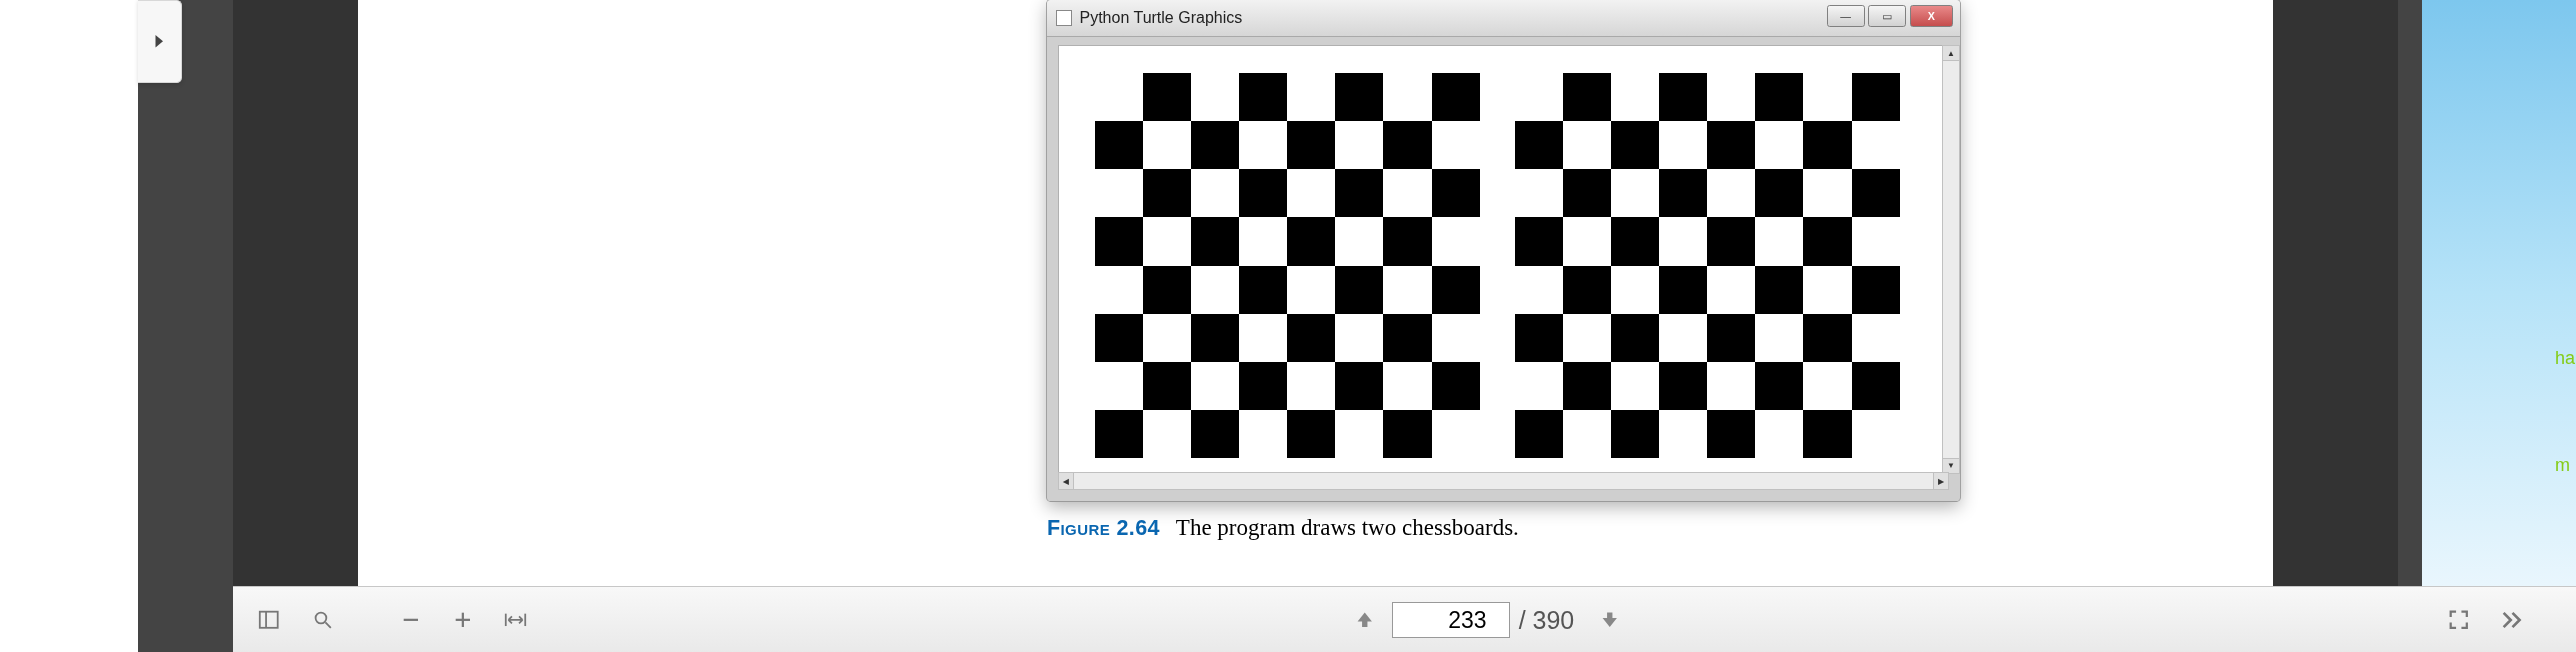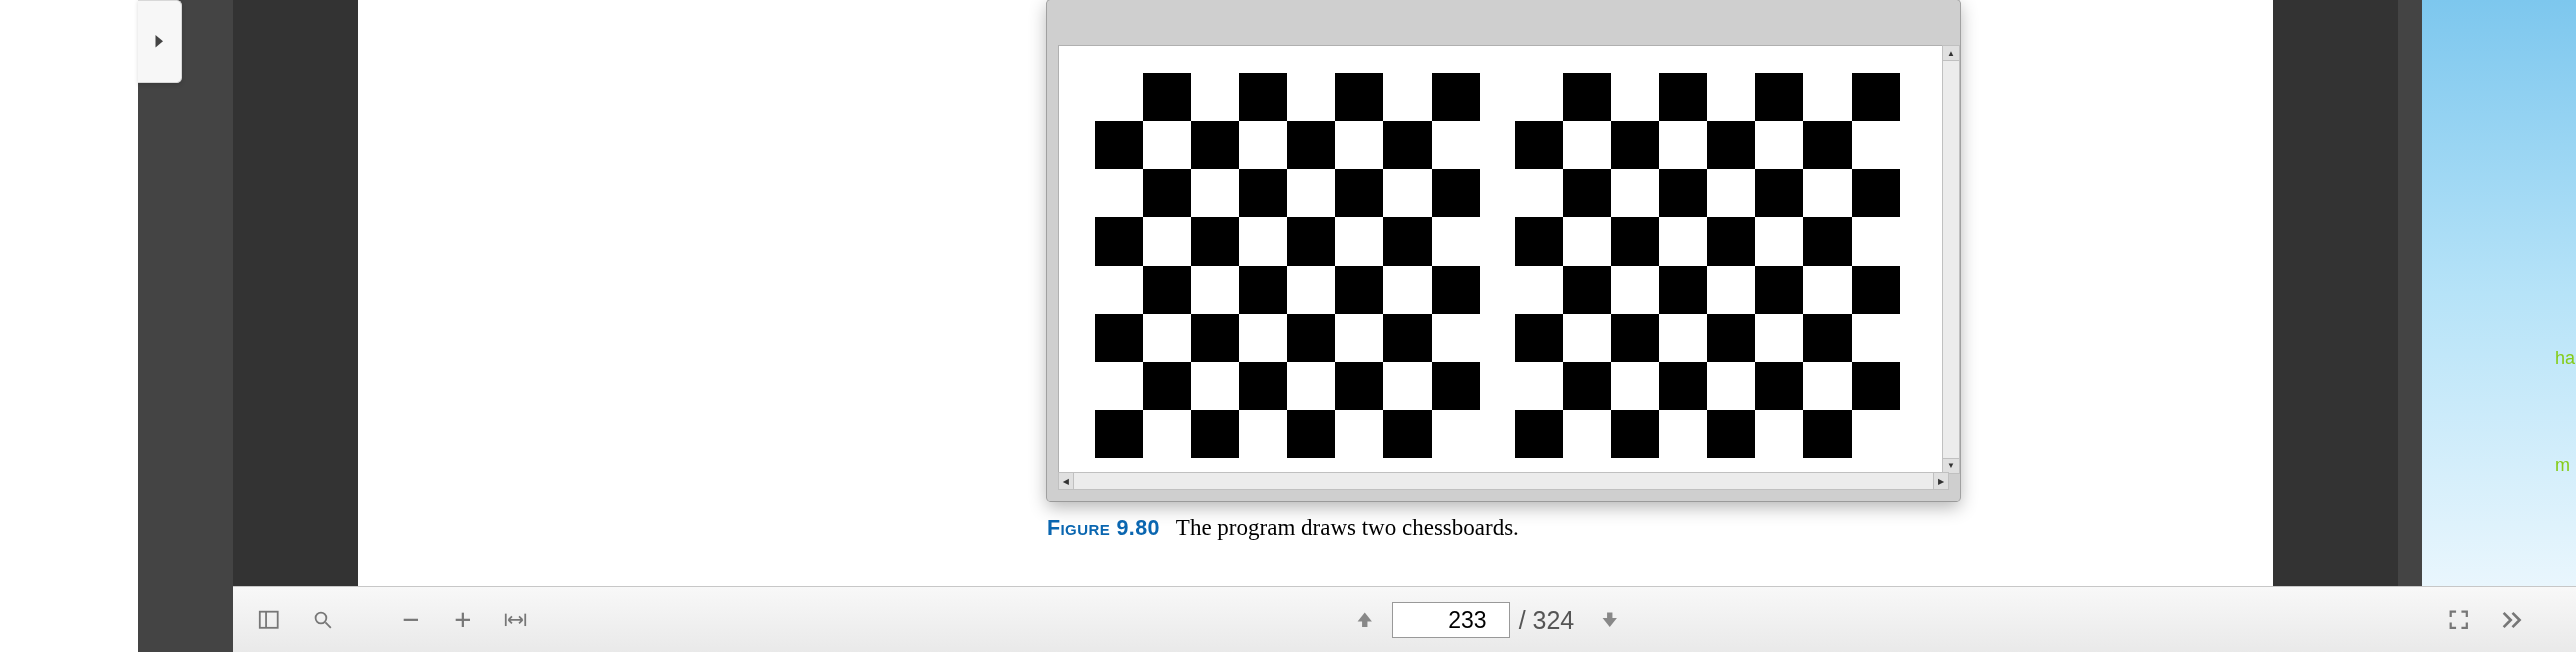--- a/index.html
+++ b/index.html
@@ -76,20 +76,29 @@
     <svg viewBox="0 0 10 10">
         <path d="M2 0 L8 5 L2 10 Z" fill="#444"></path>
       </svg>
   </div>
 
   <div class="pillar-left"></div>
 
   <div class="page">
 
     <div class="win">
+      <div class="titlebar">
+        <span class="tk-icon"></span>
+        <span class="title-text">Python Turtle Graphics</span>
+        <div class="win-btns">
+          <div class="win-btn">―</div>
+          <div class="win-btn">▭</div>
+          <div class="win-btn close">X</div>
+        </div>
+      </div>
 
       <div class="canvas">
         <div class="board b1" id="board1">
             <div class="row">
               <div class="cell light"></div>
               <div class="cell dark"></div>
               <div class="cell light"></div>
               <div class="cell dark"></div>
               <div class="cell light"></div>
               <div class="cell dark"></div>
@@ -254,21 +263,21 @@
         <div class="arrow-up">▲</div>
         <div class="arrow-down">▼</div>
       </div>
       <div class="hscroll">
         <div class="arrow-l">◀</div>
         <div class="arrow-r">▶</div>
       </div>
     </div>
 
     <div class="caption">
-      <span class="fignum">Figure 9.80</span><span>The program draws two chessboards.</span>
+      <span class="fignum">Figure 2.64</span><span>The program draws two chessboards.</span>
     </div>
 
     <div class="sky"></div>
   </div>
 
   <div class="pillar-right"></div>
 
   <span class="side-label ha">ha</span>
   <span class="side-label m">m</span>
 
@@ -309,21 +318,21 @@
 
     <div class="spacer"></div>
 
     <div class="center-group">
       <div class="tbtn">
         <svg width="21.5" height="21.5" viewBox="0 0 24 24">
             <path d="M12 4 L4 14 H9 V20 H15 V14 H20 Z" fill="#888"></path>
           </svg>
       </div>
       <input class="page-input" value="233" style="">
-      <span class="page-total">/ 324</span>
+      <span class="page-total">/ 390</span>
       <div class="tbtn">
         <svg width="21.5" height="21.5" viewBox="0 0 24 24">
             <path d="M12 20 L4 10 H9 V4 H15 V10 H20 Z" fill="#888"></path>
           </svg>
       </div>
     </div>
 
     <div class="spacer"></div>
 
     <div class="right-group">

